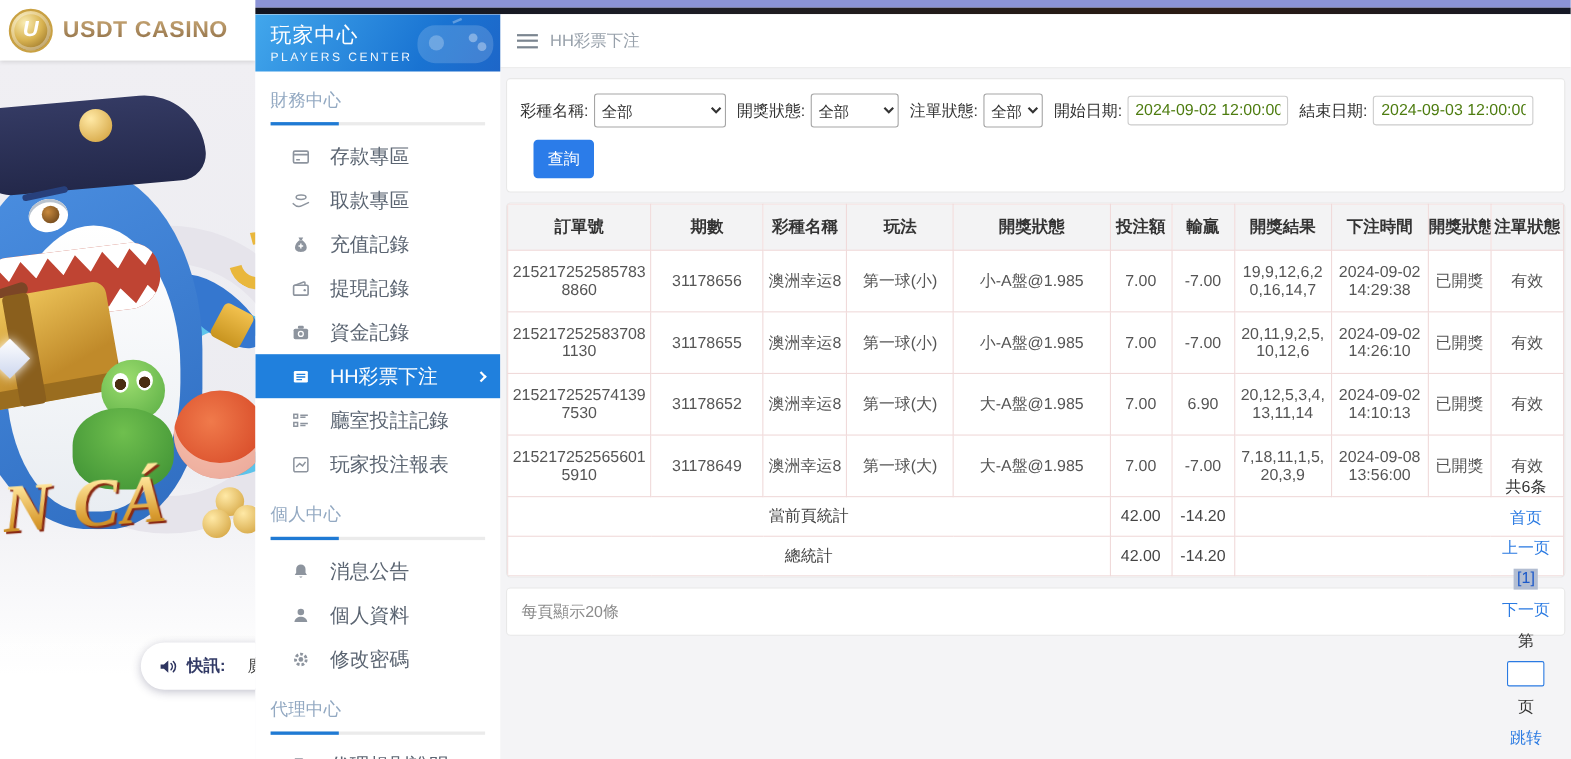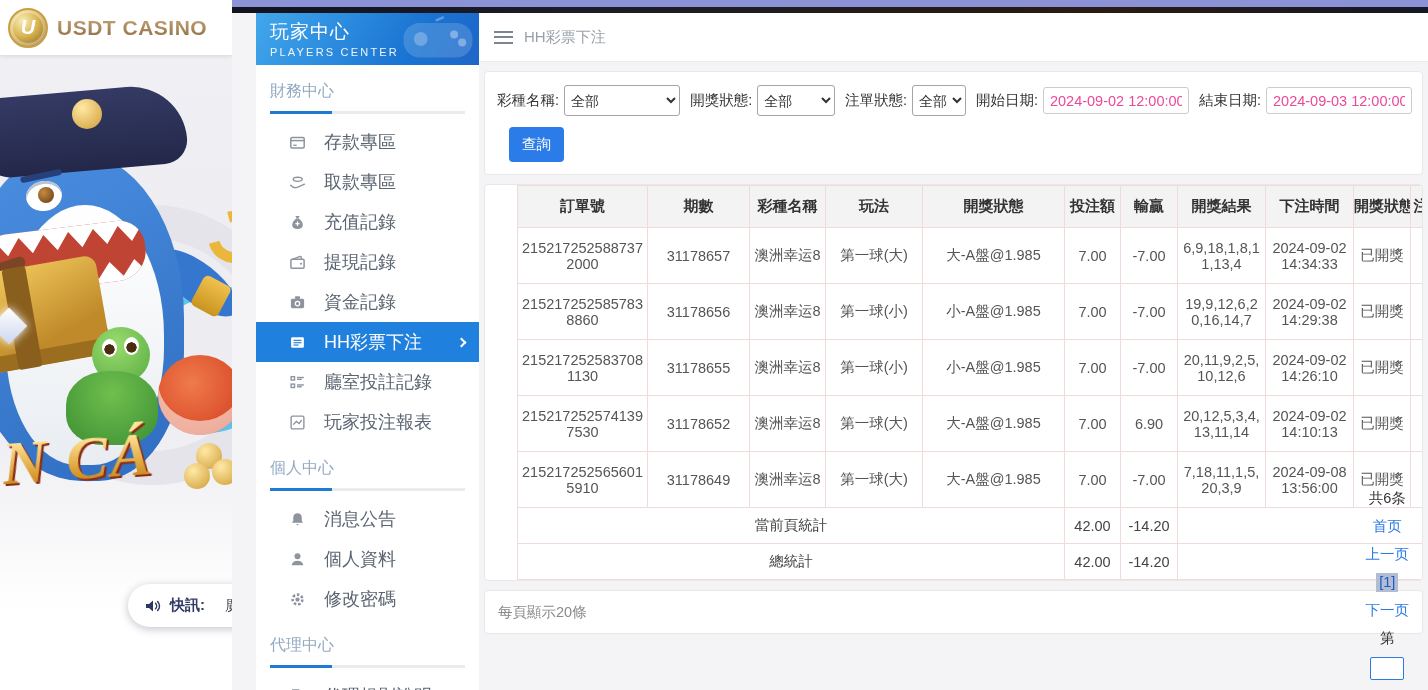--- a/index.html
+++ b/index.html
@@ -60,21 +60,21 @@
        box-shadow:0 2px 9px rgba(40,40,80,.28); display:flex; align-items:center; gap:8px; padding-left:16px;
        color:#323a66; font-weight:bold; font-size:15px; z-index:7; }
   .ticker-pill .tk-icon { display:flex; color:#2e3560; }
   .ticker-partial { margin-left:12px; font-weight:normal; color:#333; }
 
   
   .right-region { flex:1; display:flex; flex-direction:column; min-width:0; }
   .top-strip { flex:0 0 13px; }
   .strip-purple { height:7px; background:#8b93d6; }
   .strip-dark { height:6px; background:linear-gradient(90deg,#11131f,#1c1d26 30%,#251b16 60%,#2b1b13 72%,#151826 100%); }
-  .right-body { flex:1; display:flex; min-height:0;margin-left:24px; }
+  .right-body { flex:1; display:flex; min-height:0; }
 
   
   .sidebar { flex:0 0 223px; width:223px; background:#fff; overflow:hidden; }
   .sidebar-header { height:52px; background:linear-gradient(120deg,#42a7ec,#1973d2 70%,#1e66c8); position:relative; padding:6px 0 0 14px; color:#fff; }
   .sh-title { font-size:19px; letter-spacing:1px; }
   .sh-sub { font-size:11px; letter-spacing:2.2px; opacity:.92; margin-top:1px; }
   .sh-gamepad { position:absolute; right:4px; top:3px; }
   .side-section-title { margin:16px 14px 0; font-size:16px; color:#93a9c2; padding-bottom:9px; }
   .section-underline { height:3px; background:#ebebeb; margin:0 14px 8px; }
   .section-underline > i { display:block; width:62px; height:3px; background:#1f7ad4; }
@@ -84,29 +84,29 @@
   .side-item.active .mi { color:#fff; }
   .side-arrow { margin-left:auto; width:7px; height:7px; border-top:2px solid #fff; border-right:2px solid #fff; transform:rotate(45deg); }
 
   
   .main { flex:1; display:flex; flex-direction:column; min-width:0; background:#f4f4f6; }
   .navbar { flex:0 0 49px; height:49px; background:#fff; border-bottom:1px solid #ececec; display:flex; align-items:center; gap:11px; padding:0 15px; }
   .hamburger { width:19px; height:13px; border-top:2px solid #7b8590; border-bottom:2px solid #7b8590; position:relative; cursor:pointer; }
   .hamburger i { position:absolute; left:0; right:0; top:3.5px; height:2px; background:#7b8590; }
   .nav-title { color:#98a1ab; font-size:15px; }
   .content { flex:1; padding:0 5px; overflow:hidden; }
-  .panel { background:#fff; border:1px solid #e8e8e8; border-radius:4px; margin:9px 0;padding-left:32px; }
+  .panel { background:#fff; border:1px solid #e8e8e8; border-radius:4px; margin:9px 0; }
 
   .filter-panel { padding:13px 10px 12px; }
   .filter-row { display:flex; align-items:center; font-size:14.5px; color:#333; white-space:nowrap; }
   .filter-row label { margin:0 5px 0 10px; }
   .filter-row label:first-child { margin-left:2px; }
   select { height:31px; border:1px solid #a5a5a5; border-radius:3px; font-size:14px; color:#333; background:#fff; padding:0 2px; }
   .sel-lottery { width:120px; } .sel-draw { width:80px; } .sel-order { width:54px; }
-  .date-input { width:146px; height:27px; border:1px solid #ccc; border-radius:3px; padding:0 6px; font-size:14.5px; color:#ec4899; }
+  .date-input { width:146px; height:27px; border:1px solid #ccc; border-radius:3px; padding:0 6px; font-size:14.5px; color:#4d7c0f; }
   .search-btn { margin:11px 0 0 14px; background:#2b7ce9; border:none; color:#fff; font-size:14.5px; padding:8px 13px; border-radius:4px; cursor:pointer; }
 
   .table-panel { overflow:hidden; }
   table { width:100%; border-collapse:collapse; table-layout:fixed; }
   th,td { border:1px solid #f0dada; text-align:center; padding:2px 3px; font-size:14.5px; color:#555; }
   th { background:#f3f3f4; color:#333; font-size:15px; height:42px; white-space:nowrap; overflow:hidden; padding:0; }
   td:nth-child(1), .data-row td:nth-child(8) { word-break:break-all; }
   .data-row td { height:56px; }
   .summary-row td { height:36px; color:#444; }
 
@@ -378,33 +378,20 @@
                     <th>投注額</th>
                     <th>輸贏</th>
                     <th>開獎結果</th>
                     <th>下注時間</th>
                     <th>開獎狀態</th>
                     <th>注單狀態</th>
                   </tr>
                 </thead>
                 <tbody>
                   <tr class="data-row">
-                    <td>2152172525887372000</td>
-                    <td>31178657</td>
-                    <td>澳洲幸运8</td>
-                    <td>第一球(大)</td>
-                    <td>大-A盤@1.985</td>
-                    <td>7.00</td>
-                    <td>-7.00</td>
-                    <td>6,9,18,1,8,11,13,4</td>
-                    <td>2024-09-02 14:34:33</td>
-                    <td>已開獎</td>
-                    <td>有效</td>
-                  </tr>
-                  <tr class="data-row">
                     <td>2152172525857838860</td>
                     <td>31178656</td>
                     <td>澳洲幸运8</td>
                     <td>第一球(小)</td>
                     <td>小-A盤@1.985</td>
                     <td>7.00</td>
                     <td>-7.00</td>
                     <td>19,9,12,6,20,16,14,7</td>
                     <td>2024-09-02 14:29:38</td>
                     <td>已開獎</td>

